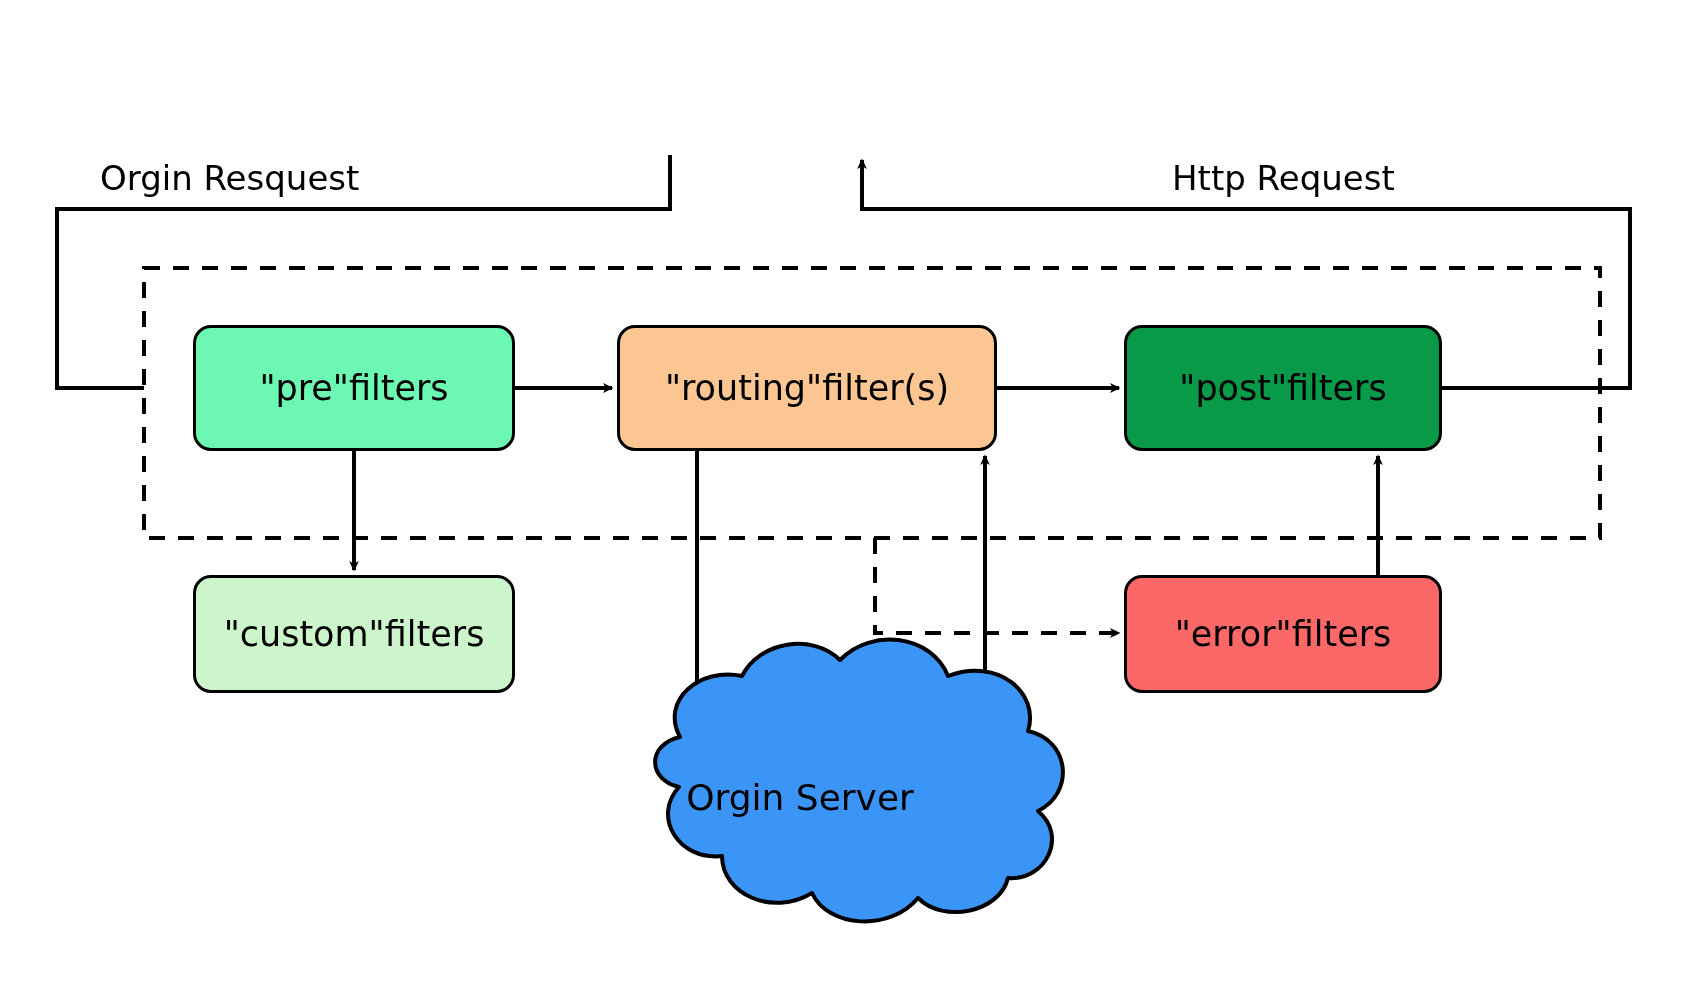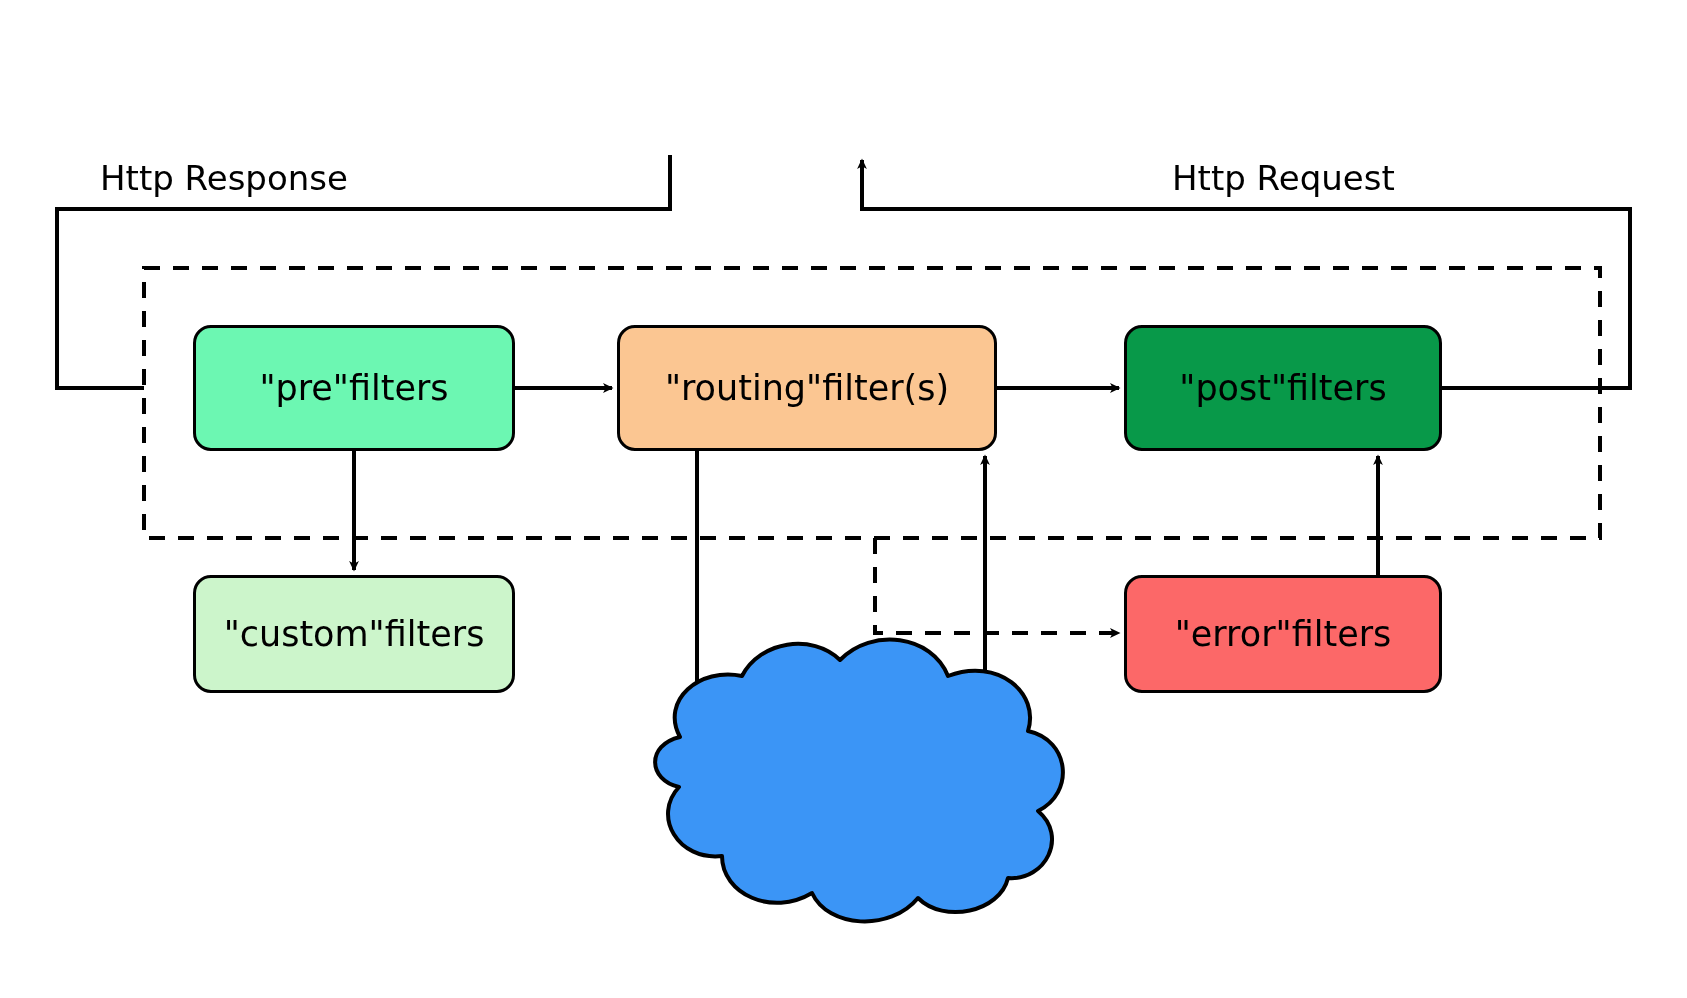--- a/index.html
+++ b/index.html
@@ -98,18 +98,19 @@
   </div>
 
   <div class="node" id="custom-filters">
     <span>"custom"filters</span>
   </div>
 
   <div class="node" id="error-filters">
     <span>"error"filters</span>
   </div>
 
+  <div id="cloud-label">Orgin Server</div>
 
-  <div class="edge-label" id="label-http-resquest">Http Response</div>
+  <div class="edge-label" id="label-http-resquest">Orgin Resquest</div>
 
   <div class="edge-label" id="label-http-response">Http Request</div>
 
 </div>
 
 </body></html>

